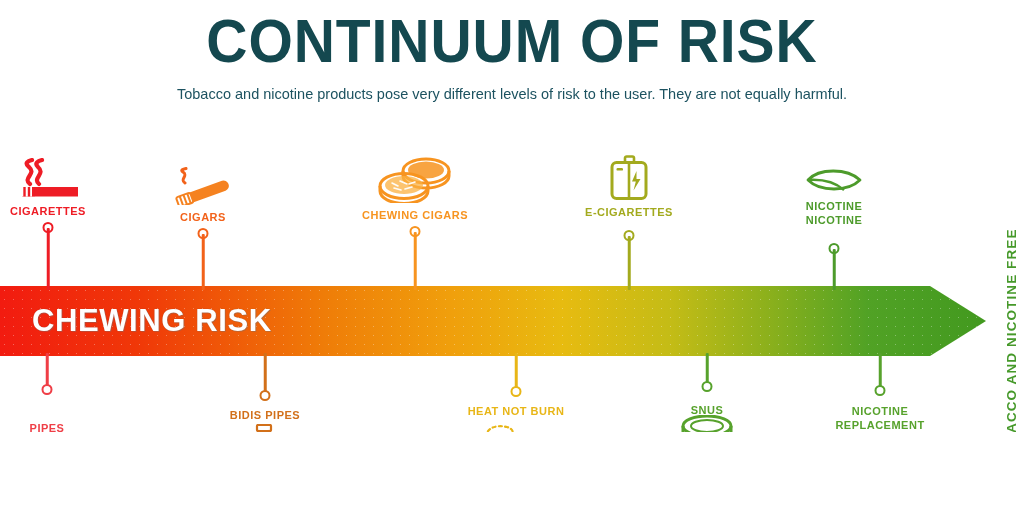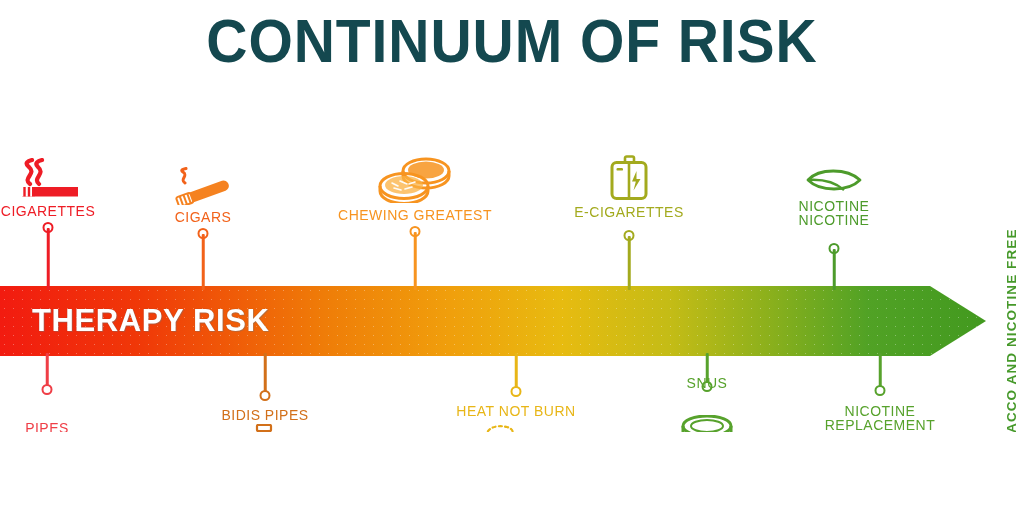--- a/index.html
+++ b/index.html
@@ -120,22 +120,22 @@
     position: absolute;
     width: 0;
     height: 0;
   }
   .node .caption {
     position: absolute;
     left: 0;
     transform: translateX(-50%);
     text-align: center;
     font-family: "Liberation Sans", sans-serif;
-    font-weight: normal;
-    font-size: 14px;
+    font-weight: bold;
+    font-size: 11px;
     line-height: 13.5px;
     letter-spacing: 0.5px;
     white-space: nowrap;
   }
   .node .iconbox {
     position: absolute;
     left: 0;
     transform: translateX(-50%);
     display: flex;
     align-items: flex-end;
@@ -160,24 +160,25 @@
     background: #ffffff;
     transform: translateX(-50%);
   }
 </style>
 </head>
 <body>
 
 <div id="stage">
 
   <div id="title">CONTINUUM OF RISK</div>
+  <div id="subtitle">Tobacco and nicotine products pose very different levels of risk to the user. They are not equally harmful.</div>
 
   <div id="bar"></div>
   <div id="bar-dots"></div>
-  <div class="bar-label" id="label-greatest">THERAPY RISK</div>
+  <div class="bar-label" id="label-greatest">CHEWING RISK</div>
 
   <div id="sidetext">
     <span>TOBACCO AND NICOTINE  FREE</span>
   </div>
 
   <div class="node" style="left:48px; top:0;">
     <div class="iconbox" style="top:158px; width:72px; height:42px;">
       <svg width="70" height="42" viewBox="0 0 70 42" aria-hidden="true">
         <g fill="none" stroke="#ee1c25" stroke-width="4.2" stroke-linecap="round">
           <path d="M17 26 C 9 20, 24 16, 16 9 C 11 5, 15 3, 19 2"></path>
@@ -231,21 +232,21 @@
         <ellipse cx="28" cy="30" rx="19" ry="9" fill="#fbb040" opacity="0.75"></ellipse>
         <g stroke="#ffffff" stroke-width="1.6" stroke-linecap="round" opacity="0.95">
           <line x1="16" y1="28" x2="22" y2="31"></line>
           <line x1="24" y1="26" x2="31" y2="29"></line>
           <line x1="33" y1="29" x2="39" y2="27"></line>
           <line x1="18" y1="33" x2="25" y2="35"></line>
           <line x1="29" y1="34" x2="36" y2="32"></line>
         </g>
       </svg>
     </div>
-    <div class="caption" style="top:209px; color:#f79420;">CHEWING GREATEST</div>
+    <div class="caption" style="top:209px; color:#f79420;">CHEWING CIGARS</div>
     <div class="dot" style="top:226px; border-color:#f79420;"></div>
     <div class="stem" style="top:232px; height:58px; background:#f79420;"></div>
   </div>
 
   <div class="node" style="left:629px; top:0;">
     <div class="iconbox" style="top:155px; width:56px; height:46px;">
       <svg width="54" height="46" viewBox="0 0 54 46" aria-hidden="true">
         <rect x="23" y="1.5" width="9" height="6" rx="1.6" fill="none" stroke="#a3aa1e" stroke-width="2.6"></rect>
         <rect x="10" y="7.5" width="34" height="36" rx="4.5" fill="none" stroke="#a3aa1e" stroke-width="3"></rect>
         <line x1="27" y1="9" x2="27" y2="42" stroke="#a3aa1e" stroke-width="2.6"></line>
@@ -331,21 +332,21 @@
           <rect x="27" y="24" width="20" height="6" rx="1" transform="rotate(6 37 27)"></rect>
           <rect x="33" y="25.5" width="9" height="3.5" rx="1" fill="#e8b617" stroke="none" transform="rotate(6 37 27)"></rect>
         </g>
       </svg>
     </div>
   </div>
 
   <div class="node" style="left:707px; top:0;">
     <div class="stem" style="top:353px; height:30px; background:#57a22c;"></div>
     <div class="dot" style="top:381px; border-color:#57a22c;"></div>
-    <div class="caption" style="top:377px; color:#57a22c;">SNUS</div>
+    <div class="caption" style="top:404px; color:#57a22c;">SNUS</div>
     <div class="iconbox" style="top:415px; width:56px; height:34px;">
       <svg width="54" height="34" viewBox="0 0 54 34" aria-hidden="true">
         <path d="M3 11 L3 22 A24 10 0 0 0 51 22 L51 11" fill="none" stroke="#57a22c" stroke-width="3" stroke-linejoin="round"></path>
         <ellipse cx="27" cy="11" rx="24" ry="10" fill="none" stroke="#57a22c" stroke-width="3"></ellipse>
         <ellipse cx="27" cy="11" rx="16" ry="6" fill="none" stroke="#57a22c" stroke-width="2"></ellipse>
         <g stroke="#57a22c" stroke-width="2" stroke-linecap="round" stroke-dasharray="4 4">
           <path d="M6 19 A24 10 0 0 0 48 19"></path>
         </g>
       </svg>
     </div>

